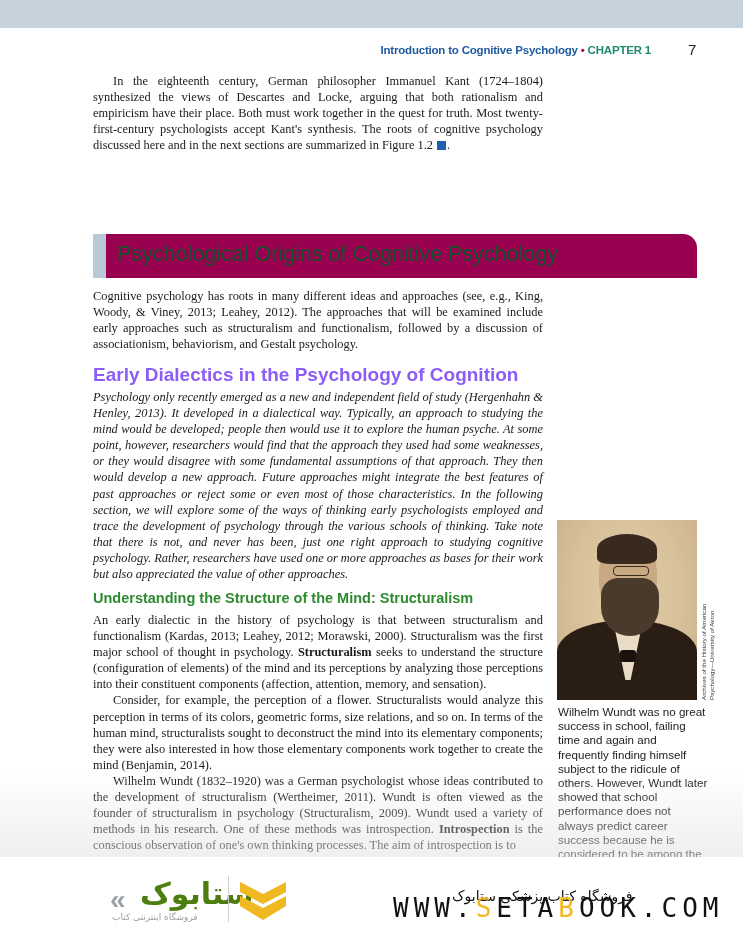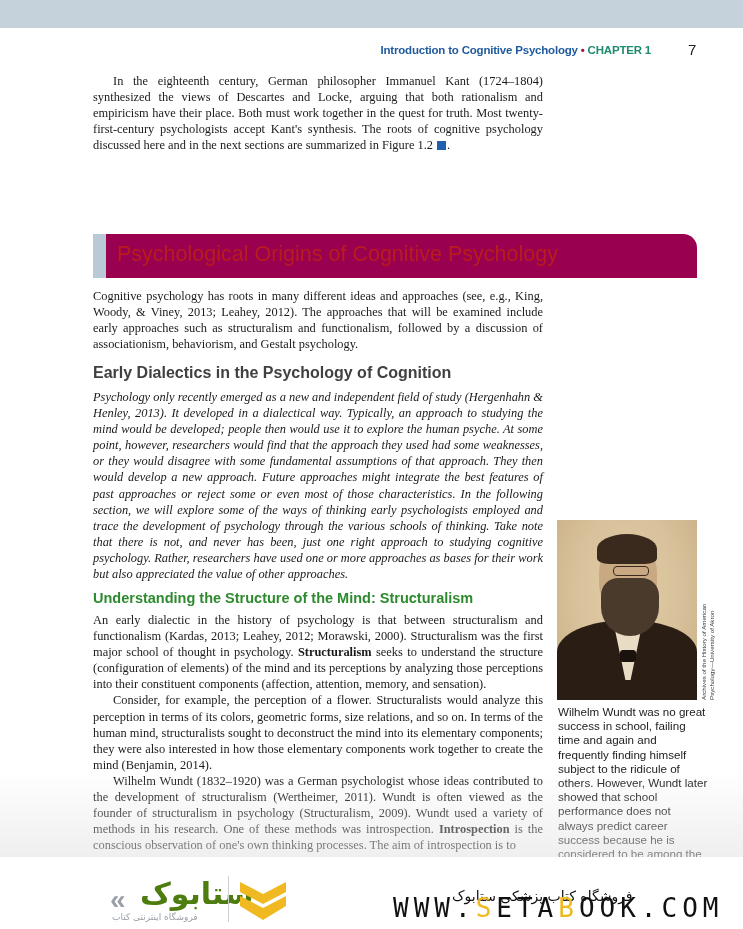--- a/index.html
+++ b/index.html
@@ -9,22 +9,22 @@
   .rh-title { color:#1f5a9e;margin-left:8px; }
   .rh-bullet { color:#9b0a55; }
   .rh-chapter { color:#1f8a70; }
   .page-num { position:absolute; left:688px; top:41px; font-family:"Liberation Sans", sans-serif; font-size:15px; color:#222; }
   .text { position:absolute; left:93px; width:450px; font-size:12.4px; line-height:16.1px; text-align:justify; }
   .text p { margin:0; }
   .indent { text-indent:20px; }
   .fig-ref { display:inline-block; width:9px; height:9px; background:#1f5fae; vertical-align:-1px; margin:0 1px; }
   .banner { position:absolute; left:93px; top:234px; width:604px; height:44px; background:#99004f; border-top-right-radius:14px; }
   .banner-strip { position:absolute; left:93px; top:234px; width:13px; height:44px; background:#b9cad6; }
-  .banner-title { position:absolute; left:117px; top:242px; font-family:"Liberation Sans", sans-serif; font-size:21.5px; color:#b91c1c; font-weight:normal; letter-spacing:0px; }
-  .h2 { position:absolute; left:93px; top:364px; font-family:"Liberation Sans", sans-serif; font-weight:bold; font-size:16px; color:#404040; }
+  .banner-title { position:absolute; left:117px; top:242px; font-family:"Liberation Sans", sans-serif; font-size:21.5px; color:#14532d; font-weight:normal; letter-spacing:0px; }
+  .h2 { position:absolute; left:93px; top:364px; font-family:"Liberation Sans", sans-serif; font-weight:bold; font-size:19px; color:#8b5cf6; }
   .h3 { position:absolute; left:93px; top:590px; font-family:"Liberation Sans", sans-serif; font-weight:bold; font-size:14.5px; color:#2e8a2e; }
   .photo { position:absolute; left:557px; top:520px; width:140px; height:180px; background:radial-gradient(ellipse at 50% 40%, #e3cfa9 0%, #d7c09a 55%, #c8ae84 100%); overflow:hidden; }
   .photo .coat { position:absolute; left:0; bottom:0; width:140px; height:80px; background:#2a1d14; border-top-left-radius:50% 40%; border-top-right-radius:50% 40%; }
   .photo .collar { position:absolute; left:58px; bottom:20px; width:26px; height:50px; background:#e8dcc4; clip-path:polygon(0 0,100% 0,60% 100%,40% 100%); }
   .photo .tie { position:absolute; left:63px; bottom:38px; width:16px; height:12px; background:#1a120c; border-radius:3px; }
   .photo .head { position:absolute; left:42px; top:20px; width:58px; height:72px; background:#c9a982; border-radius:45% 45% 40% 40%; }
   .photo .hair { position:absolute; left:40px; top:14px; width:60px; height:30px; background:#3a2a1e; border-radius:50% 50% 20% 20%; }
   .photo .beard { position:absolute; left:44px; top:58px; width:58px; height:58px; background:#4a3a2c; border-radius:30% 30% 50% 50%; }
   .photo .glasses { position:absolute; left:56px; top:46px; width:34px; height:8px; border:1px solid #3a2a1e; border-radius:4px; }
   .credit { position:absolute; left:700px; top:700px; width:120px; transform-origin:0 0; transform:rotate(-90deg); font-family:"Liberation Sans", sans-serif; font-size:6.2px; line-height:7.5px; color:#333; }

